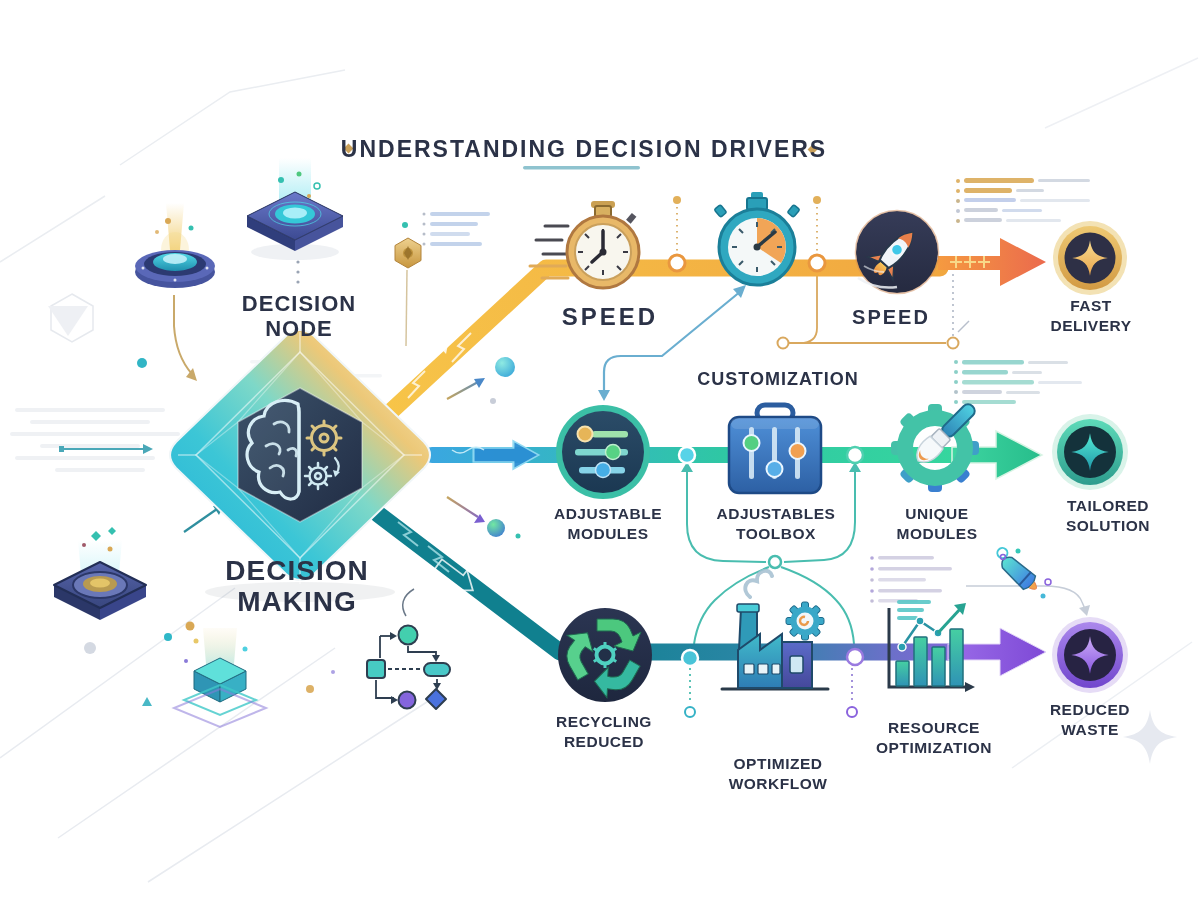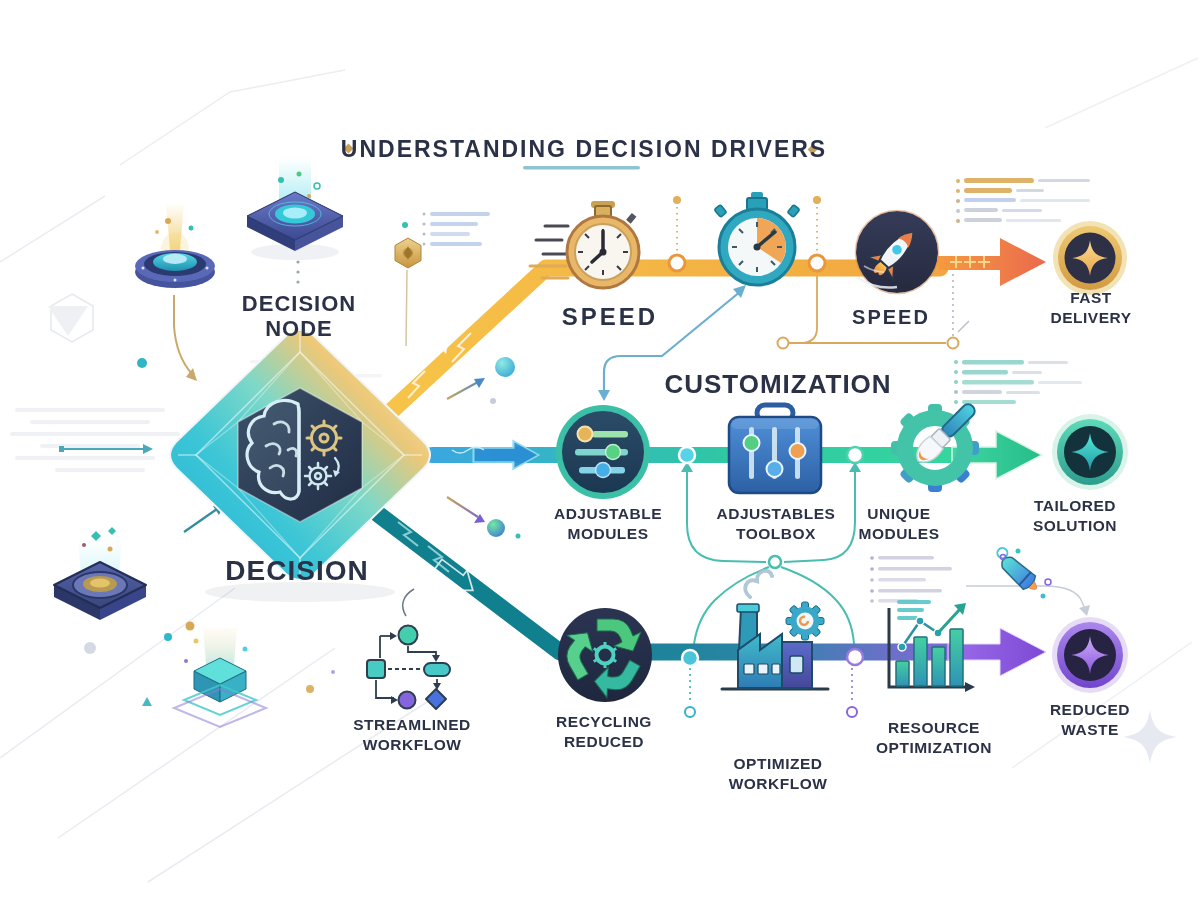--- a/index.html
+++ b/index.html
@@ -3,21 +3,21 @@
 <meta charset="utf-8">
 <style>
   html,body{margin:0;padding:0;background:#ffffff;}
   .stage{position:relative;width:1200px;height:900px;background:#ffffff;overflow:hidden;
          font-family:"Liberation Sans",sans-serif;}
   .stage svg.layer{position:absolute;left:0;top:0;z-index:1;}
   .lbl{position:absolute;transform:translateX(-50%);text-align:center;font-weight:700;
        color:#2b3247;letter-spacing:1px;line-height:1.16;white-space:nowrap;z-index:2;}
   .lbl span{display:block;}
   .t-title{font-size:23px;letter-spacing:2px;}
-  .t-h1{font-size:26px;letter-spacing:1px;}
+  .t-h1{font-size:18px;letter-spacing:1px;}
   .t-big{font-size:28px;letter-spacing:1px;line-height:1.1;}
   .t-node{font-size:22px;letter-spacing:1px;line-height:1.15;}
   .t-speed{font-size:24px;letter-spacing:3px;}
   .t-speed2{font-size:20px;letter-spacing:2px;}
   .t-item{font-size:15.5px;letter-spacing:.5px;line-height:1.32;}
 </style>
 </head>
 <body>
 
 <div class="stage">
@@ -669,51 +669,48 @@
 </svg>
 
 <div class="lbl t-title" style="left:584px;top:136px;">UNDERSTANDING DECISION DRIVERS</div>
 
 <div class="lbl t-node" style="left:299px;top:291px;">
   <span>DECISION</span>
       <span>NODE</span>
 </div>
 <div class="lbl t-big" style="left:297px;top:556px;">
   <span>DECISION</span>
+      <span>MAKING</span>
 </div>
 
 <div class="lbl t-speed" style="left:610px;top:303px;">SPEED</div>
 <div class="lbl t-speed2" style="left:891px;top:306px;">SPEED</div>
-<div class="lbl t-item" style="left:1091px;top:288px;">
+<div class="lbl t-item" style="left:1091px;top:296px;">
   <span>FAST</span>
       <span>DELIVERY</span>
 </div>
 
 <div class="lbl t-h1" style="left:778px;top:369px;">CUSTOMIZATION</div>
 <div class="lbl t-item" style="left:608px;top:504px;">
   <span>ADJUSTABLE</span>
       <span>MODULES</span>
 </div>
 <div class="lbl t-item" style="left:776px;top:504px;">
   <span>ADJUSTABLES</span>
       <span>TOOLBOX</span>
 </div>
-<div class="lbl t-item" style="left:899px;top:504px;">
+<div class="lbl t-item" style="left:937px;top:504px;">
   <span>UNIQUE</span>
       <span>MODULES</span>
 </div>
-<div class="lbl t-item" style="left:1075px;top:496px;">
+<div class="lbl t-item" style="left:1108px;top:496px;">
   <span>TAILORED</span>
       <span>SOLUTION</span>
 </div>
 
-<div class="lbl t-item" style="left:412px;top:715px;">
-  <span>STREAMLINED</span>
-      <span>WORKFLOW</span>
-</div>
 <div class="lbl t-item" style="left:604px;top:712px;text-align:center;">
   <span>RECYCLING</span>
       <span>REDUCED</span>
 </div>
 <div class="lbl t-item" style="left:778px;top:718px;margin-top:36px;">
   <span>OPTIMIZED</span>
       <span>WORKFLOW</span>
 </div>
 <div class="lbl t-item" style="left:934px;top:718px;">
   <span>RESOURCE</span>

